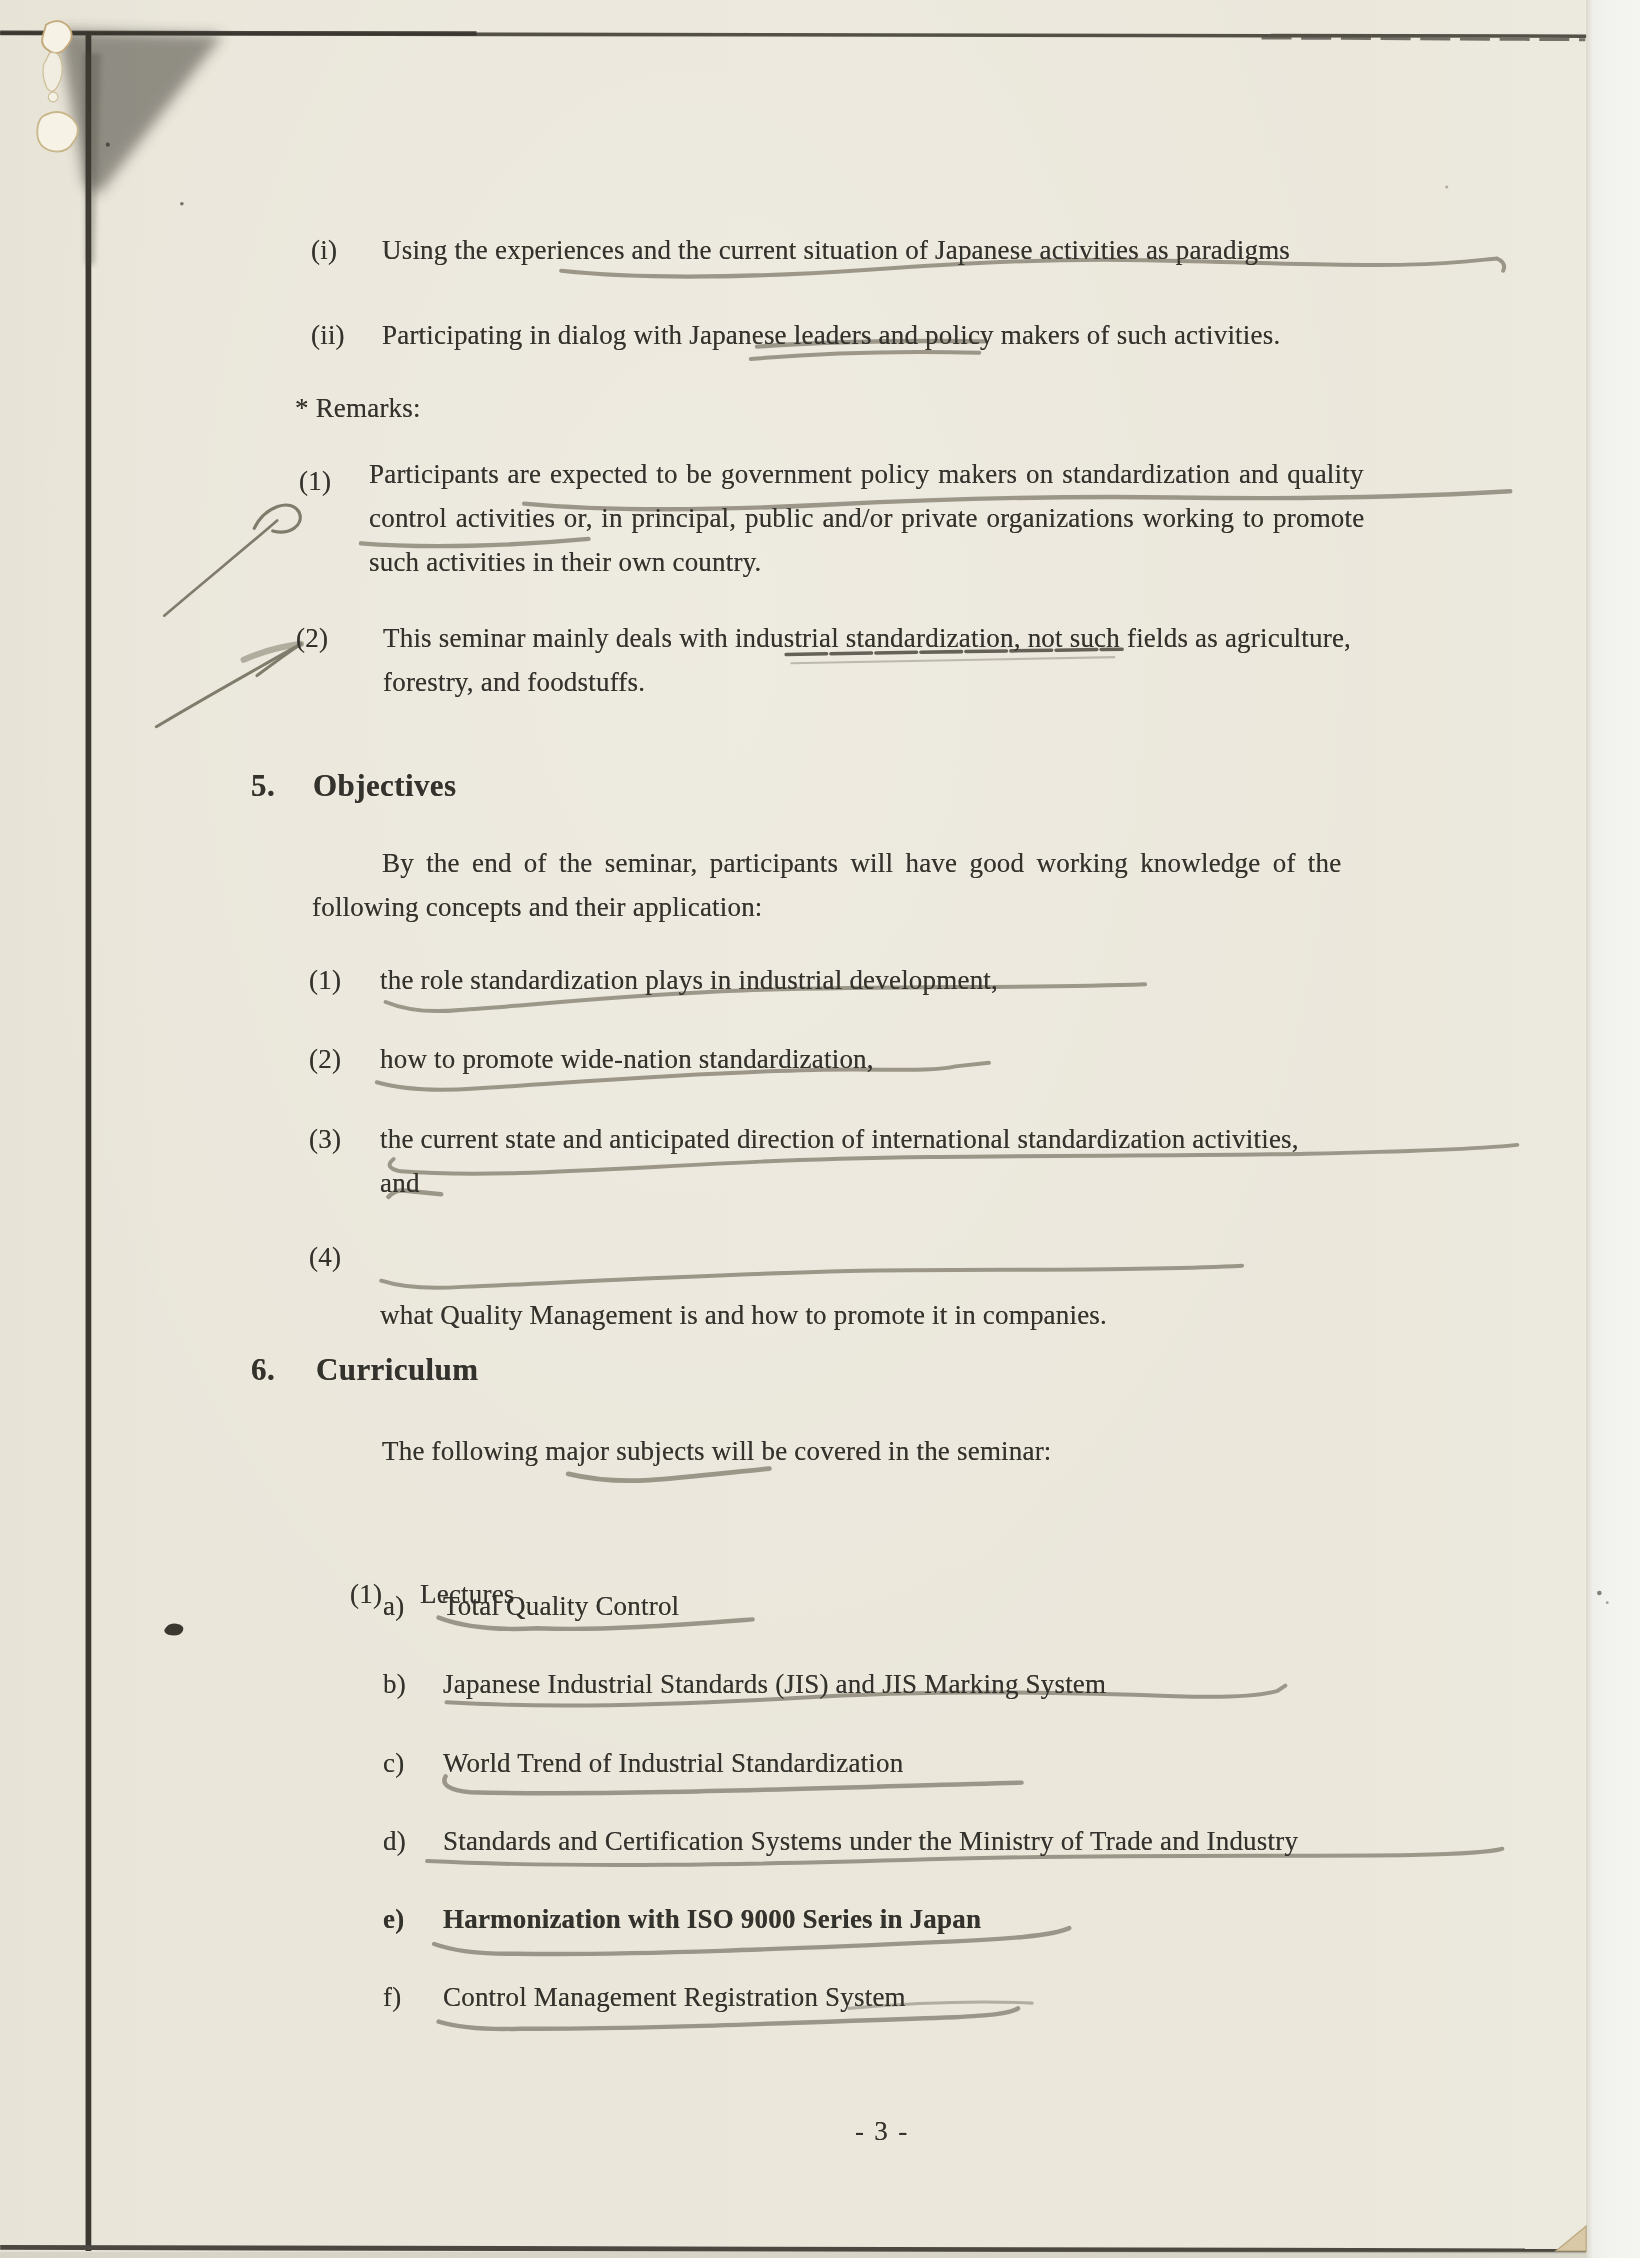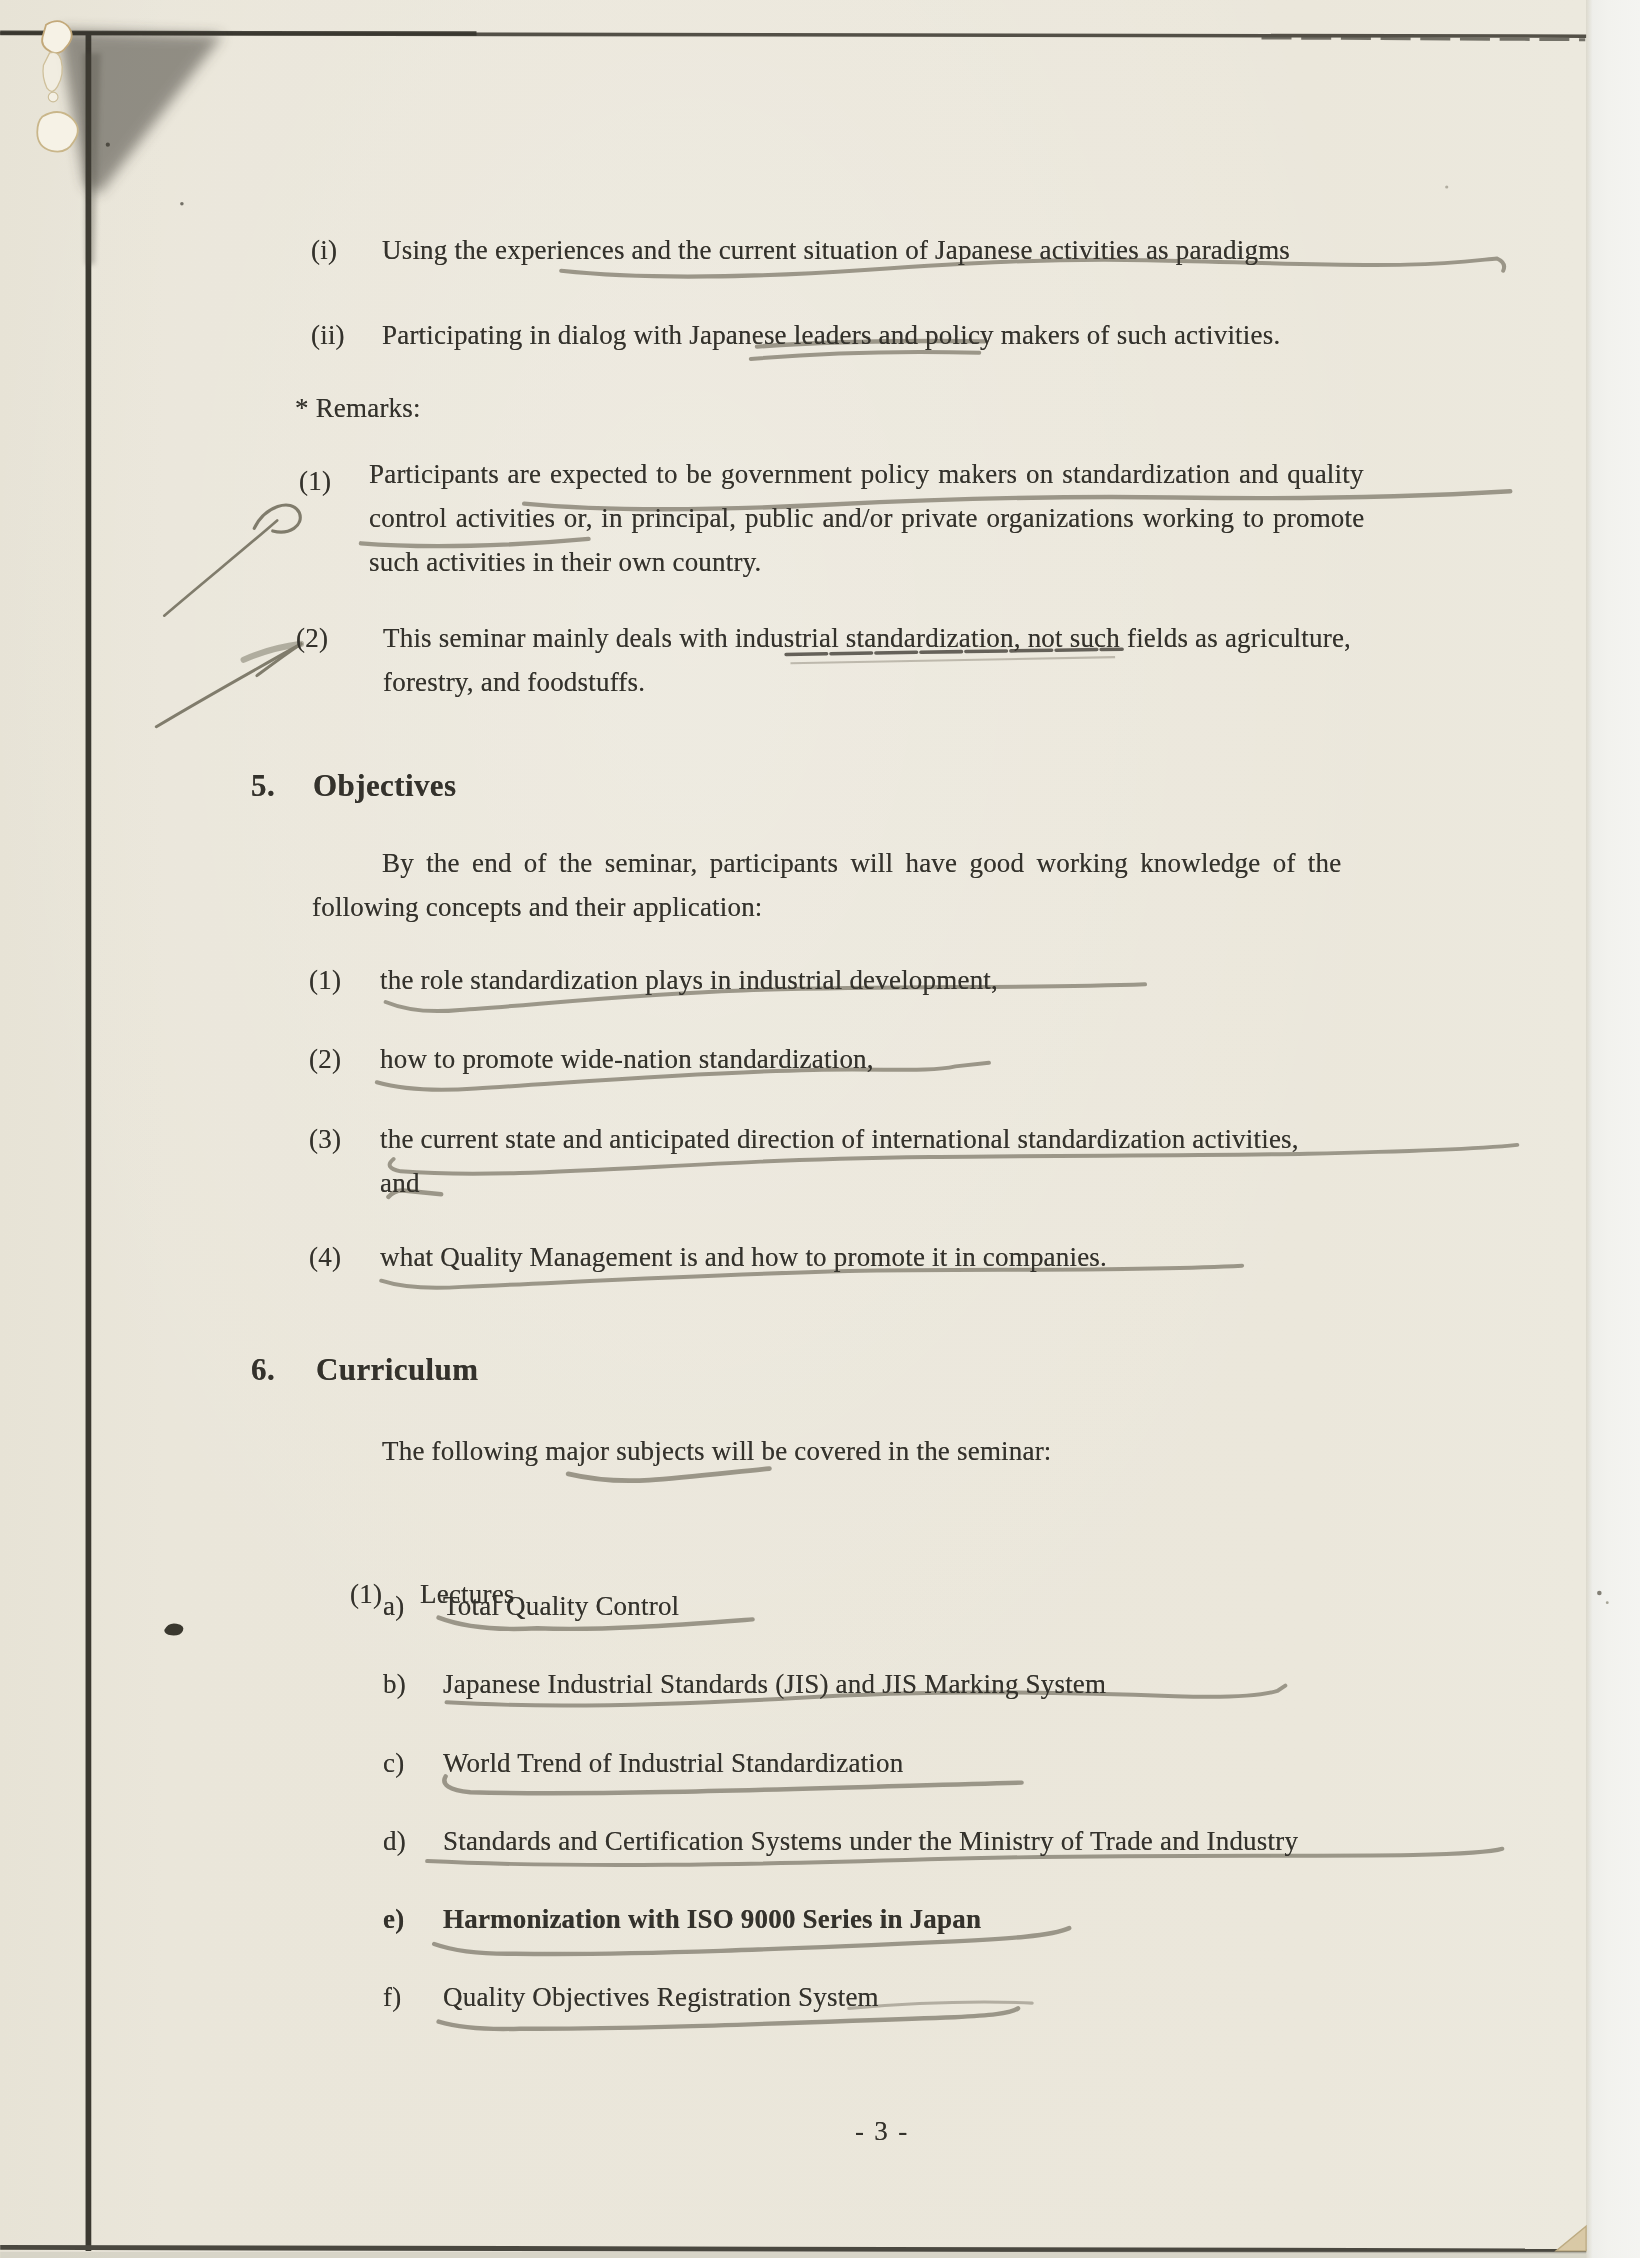--- a/index.html
+++ b/index.html
@@ -138,21 +138,21 @@
   <div class="t" style="left:309px; top:1037px;">(2)</div>
   <div class="t" style="left:380px; top:1037px;">how to promote wide-nation standardization,</div>
 
   <div class="t" style="left:309px; top:1117px;">(3)</div>
   <div class="t" style="left:380px; top:1117px;">
     <div>the current state and anticipated direction of international standardization activities,</div>
     <div>and</div>
   </div>
 
   <div class="t" style="left:309px; top:1235px;">(4)</div>
-  <div class="t" style="left:380px; top:1235px;">what Quality Management is and how to promote it in companies.</div>
+  <div class="t" style="left:380px; top:1293px;">what Quality Management is and how to promote it in companies.</div>
 
   <div class="t h" style="left:251px; top:1348px;">
     <span class="mk" style="width:65px">6.</span><span>Curriculum</span>
   </div>
 
   <div class="t" style="left:382px; top:1429px;">The following major subjects will be covered in the seminar:</div>
 
   <div class="t" style="left:312px; top:1572px;margin-left:38px;">
     <span class="mk" style="width:70px">(1)</span><span>Lectures</span>
   </div>
@@ -166,19 +166,19 @@
   <div class="t" style="left:383px; top:1741px;">
     <span class="mk" style="width:60px">c)</span><span>World Trend of Industrial Standardization</span>
   </div>
   <div class="t" style="left:383px; top:1819px;">
     <span class="mk" style="width:60px">d)</span><span>Standards and Certification Systems under the Ministry of Trade and Industry</span>
   </div>
   <div class="t" style="left:383px; top:1897px;font-weight:bold;">
     <span class="mk" style="width:60px">e)</span><span>Harmonization with ISO 9000 Series in Japan</span>
   </div>
   <div class="t" style="left:383px; top:1975px;">
-    <span class="mk" style="width:60px">f)</span><span>Quality Objectives Registration System</span>
+    <span class="mk" style="width:60px">f)</span><span>Control Management Registration System</span>
   </div>
 
   <div class="t pagenum" style="left:794px; top:2109px; width:176px;">- 3 -</div>
 
 </div>
 
 
 </body></html>

